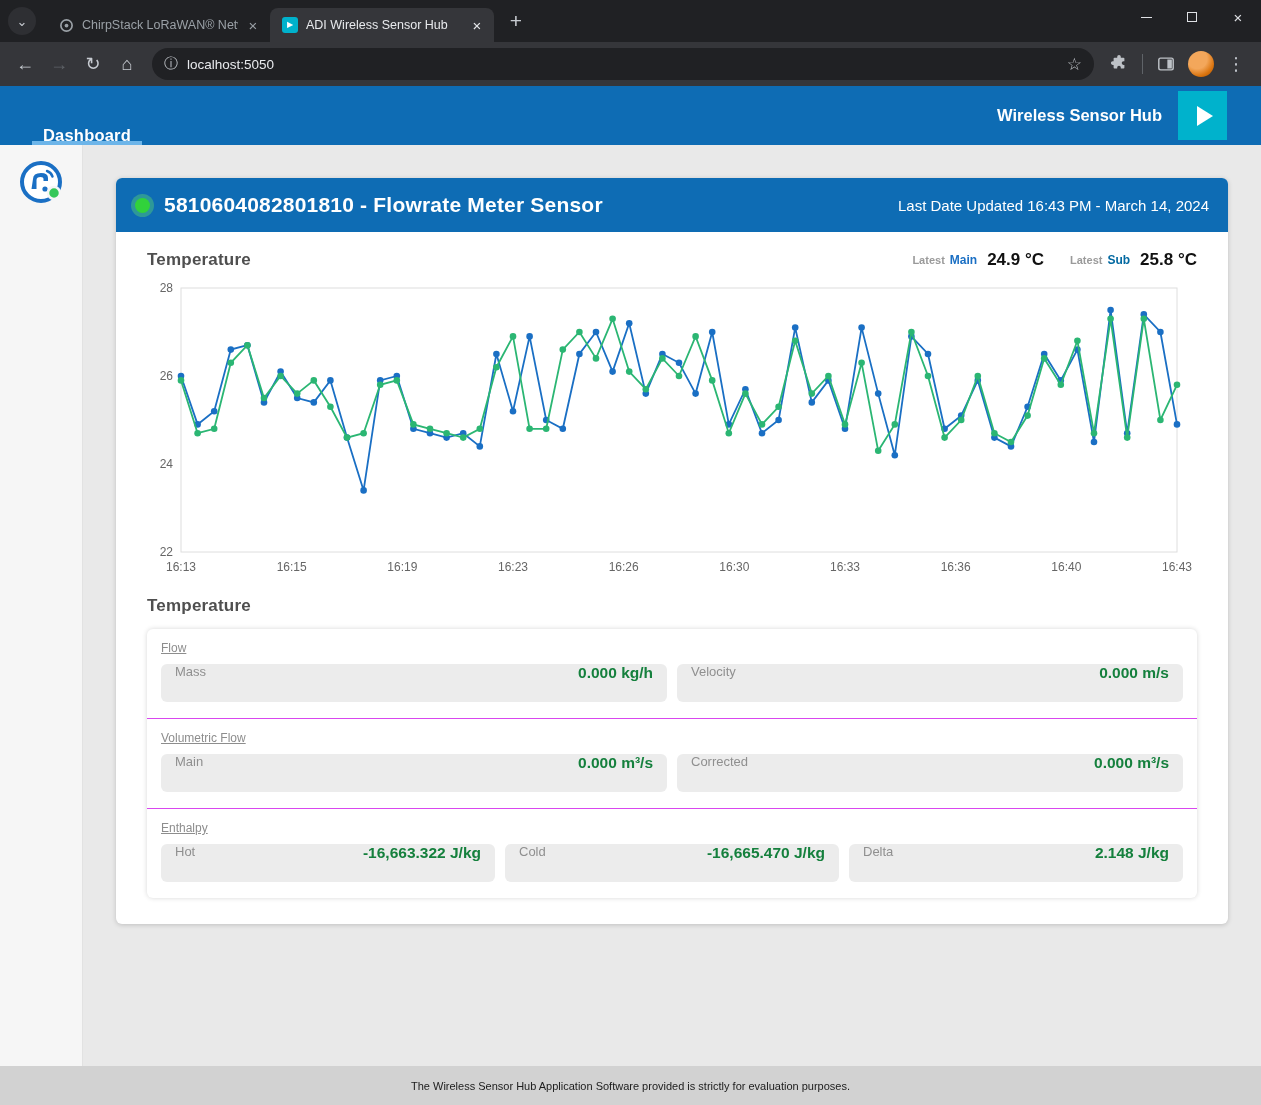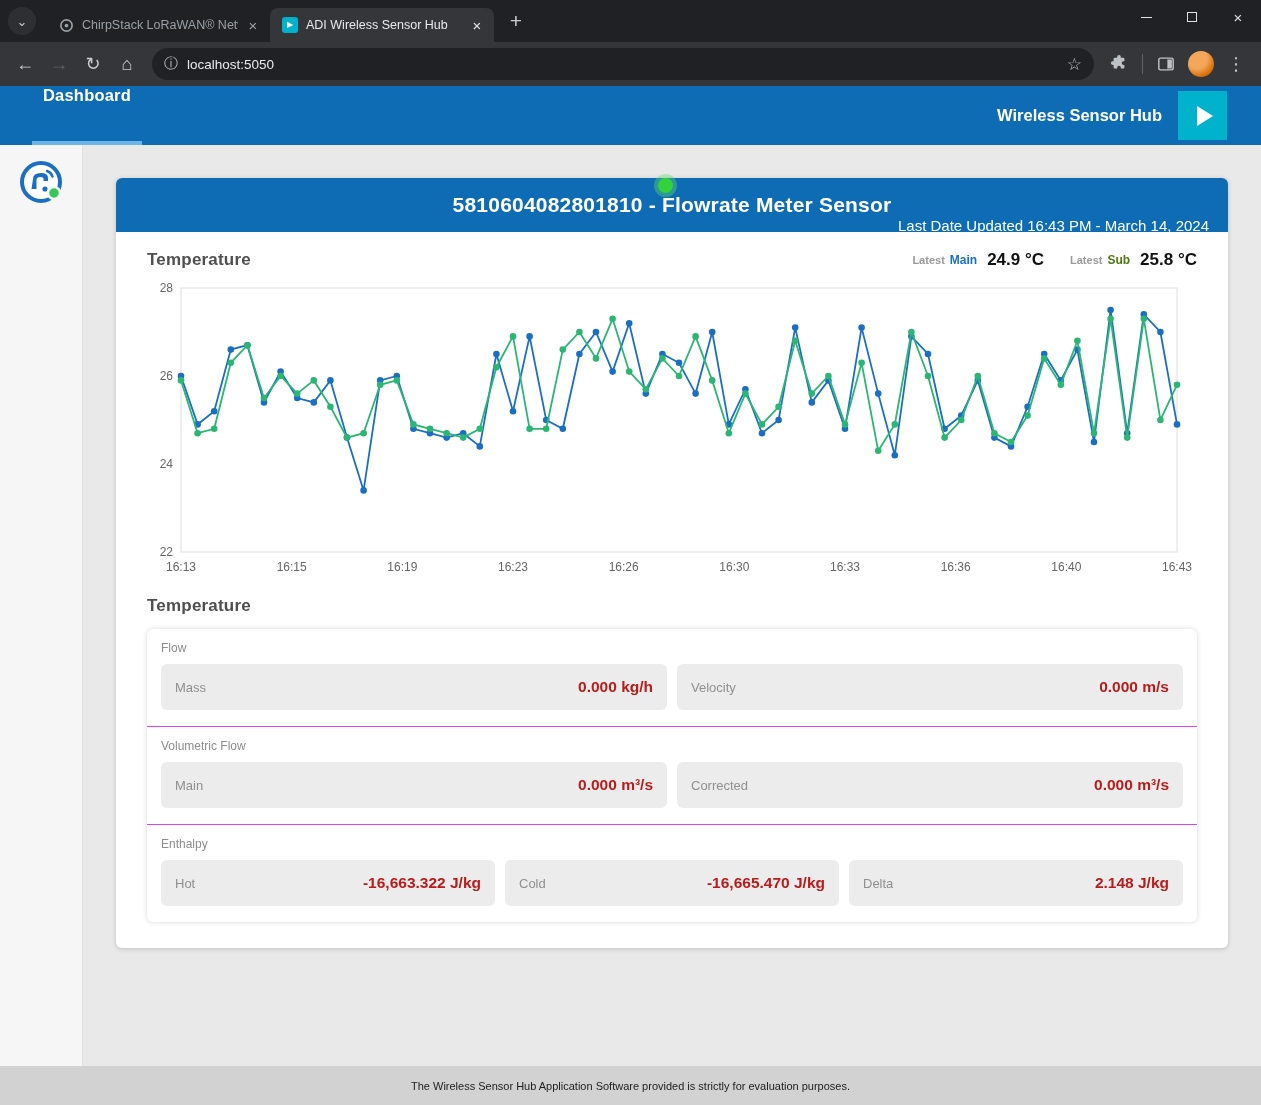--- a/index.html
+++ b/index.html
@@ -34,60 +34,60 @@
   .tool-icon.disabled{color:#5f6368;cursor:default;}
   .addressbar{flex:1;height:32px;background:#202124;border-radius:16px;display:flex;align-items:center;padding:0 12px;margin:0 8px;color:#e8eaed;cursor:text;}
   .ab-info{color:#bdc1c6;font-size:14px;margin-right:9px;}
   .ab-url{font-size:13.5px;flex:1;}
   .ab-star{color:#bdc1c6;font-size:17px;cursor:pointer;}
   .tb-divider{width:1px;height:20px;background:#5f6368;margin:0 6px;}
   .avatar{width:26px;height:26px;border-radius:50%;background:radial-gradient(circle at 35% 30%,#f3a75b 0 40%,#d9730d 70%,#a14f08);margin:0 5px;flex:none;cursor:pointer;}
 
   
   .navbar{height:59px;background:var(--brand);display:flex;align-items:center;padding-left:43px;color:#fff;flex:none;}
-  .nav-dash{position:relative;height:100%;display:flex;align-items:flex-start;font-size:16.5px;font-weight:700;letter-spacing:.2px;cursor:pointer;}
+  .nav-dash{position:relative;height:100%;display:flex;align-items:flex-end;font-size:16.5px;font-weight:700;letter-spacing:.2px;cursor:pointer;}
   .nav-underline{position:absolute;bottom:0;left:-11px;right:-11px;height:4px;background:var(--underline);}
   .nav-right{margin-left:auto;display:flex;align-items:center;}
   .nav-title{font-size:16.5px;font-weight:600;margin-right:16px;}
   .logo-btn{width:49px;height:49px;background:var(--teal);display:flex;align-items:center;justify-content:center;margin-right:34px;cursor:pointer;}
   .logo-tri{width:0;height:0;border-top:10px solid transparent;border-bottom:10px solid transparent;border-left:16px solid #fff;margin-left:4px;}
 
   
   .app-body{flex:1;display:flex;min-height:0;}
   .sidebar{width:83px;background:#f6f6f6;border-right:1px solid #e2e2e2;padding-top:13px;display:flex;justify-content:center;align-items:flex-start;flex:none;}
   .main{flex:1;padding:33px 33px 0;overflow:hidden;}
 
   .card{background:#fff;border-radius:6px;box-shadow:0 1px 5px rgba(0,0,0,.18);}
-  .card-header{height:54px;background:var(--brand);border-radius:6px 6px 0 0;display:flex;align-items:center;padding:0 19px;flex-direction:column;}
+  .card-header{height:54px;background:var(--brand);border-radius:6px 6px 0 0;display:flex;align-items:center;padding:0 19px;}
   .status-dot{width:15px;height:15px;border-radius:50%;background:var(--status-green);box-shadow:0 0 0 4px rgba(96,220,110,.40);margin-right:14px;flex:none;}
   .card-title{color:#fff;font-size:21px;font-weight:700;letter-spacing:.2px;}
   .updated{margin-left:auto;color:#fff;font-size:15px;font-weight:500;}
   .card-body{padding:18px 31px 26px;}
 
   .section-head{display:flex;align-items:center;}
   .section-title{font-size:17px;font-weight:700;color:#4f4f4f;letter-spacing:.2px;}
   .legend{margin-left:auto;display:flex;align-items:center;}
   .legend .small{font-size:11px;color:#9a9a9a;font-weight:600;margin-right:5px;}
   .legend .name-main{font-size:12px;font-weight:700;color:#1a6fc4;margin-right:10px;}
-  .legend .name-sub{font-size:12px;font-weight:700;color:#4d7c0f;margin-right:10px;}
+  .legend .name-sub{font-size:12px;font-weight:700;color:#0369a1;margin-right:10px;}
   .legend .val{font-size:17px;font-weight:700;color:#111;}
   .legend .gap{width:26px;}
 
   #temp-chart{width:100%;height:302px;display:block;margin-top:8px;}
   .tick{font-size:12px;fill:#666;}
 
   .meas-title{margin-top:16px;}
   .meas-panel{margin-top:13px;background:#fff;border-radius:6px;box-shadow:0 0 5px rgba(0,0,0,.16);}
   .meas-group{padding:12px 14px 16px;}
   .meas-group + .meas-group{border-top:1px solid #d946ef;}
-  .group-label{font-size:12px;color:#8d8d8d;margin-bottom:9px;}
+  .group-label{font-size:12px;color:#8d8d8d;margin-bottom:9px;text-decoration:underline;}
   .field-row{display:flex;gap:10px;}
-  .field{flex:1;height:46px;background:#ececec;border-radius:6px;display:flex;align-items:center;padding:0 14px;}
+  .field{flex:1;height:38px;background:#ececec;border-radius:6px;display:flex;align-items:flex-start;padding:0 14px;}
   .f-label{font-size:13px;color:#8f8f8f;}
-  .f-value{margin-left:auto;font-size:15.5px;font-weight:700;color:#b91c1c;}
+  .f-value{margin-left:auto;font-size:15.5px;font-weight:700;color:#15803d;}
 
   .footer{height:39px;background:#d2d2d2;display:flex;align-items:center;justify-content:center;font-size:11px;color:#1c1c1c;flex:none;}
 </style>
 </head>
 <body>
 
 <div class="tabstrip">
   <div class="tab-search">
       <span>⌄</span>
     </div>

